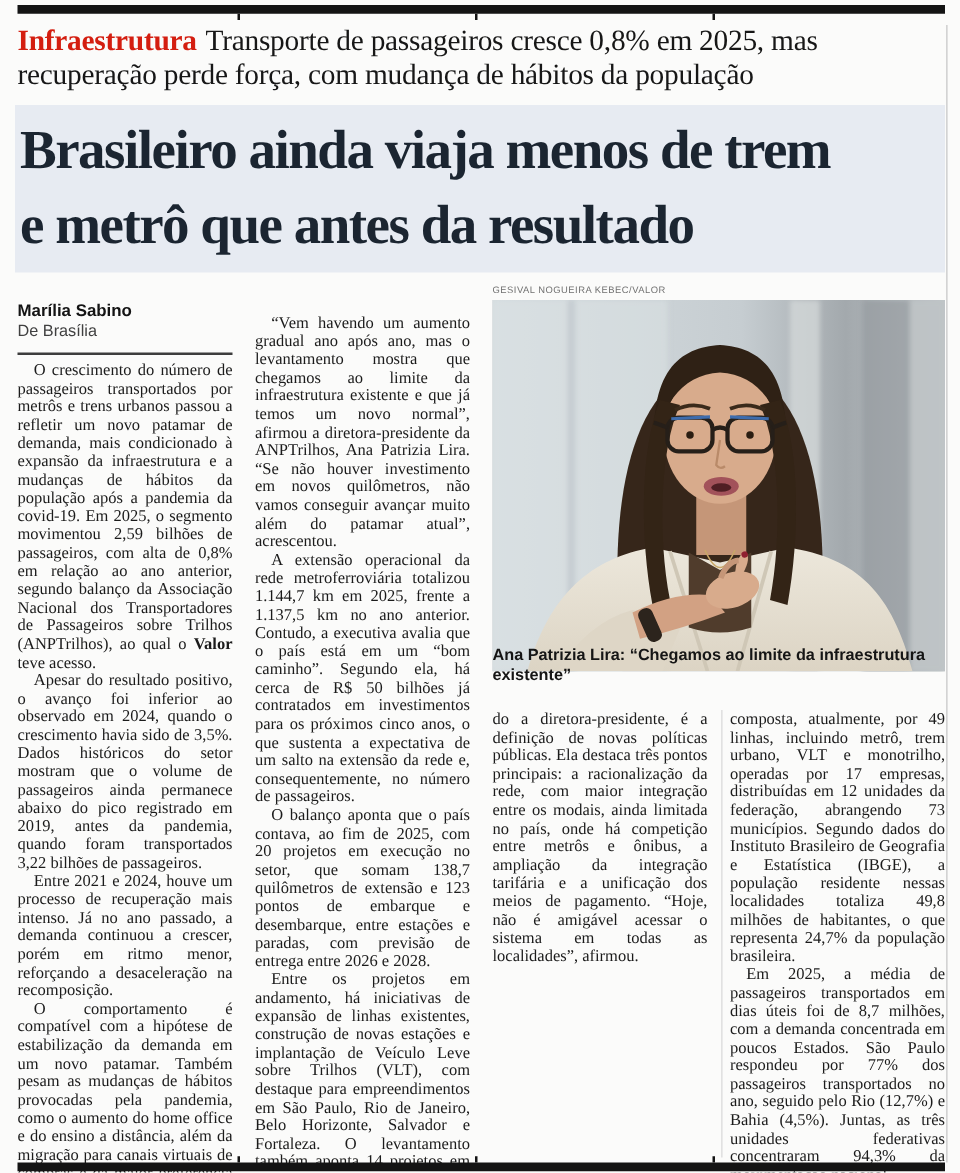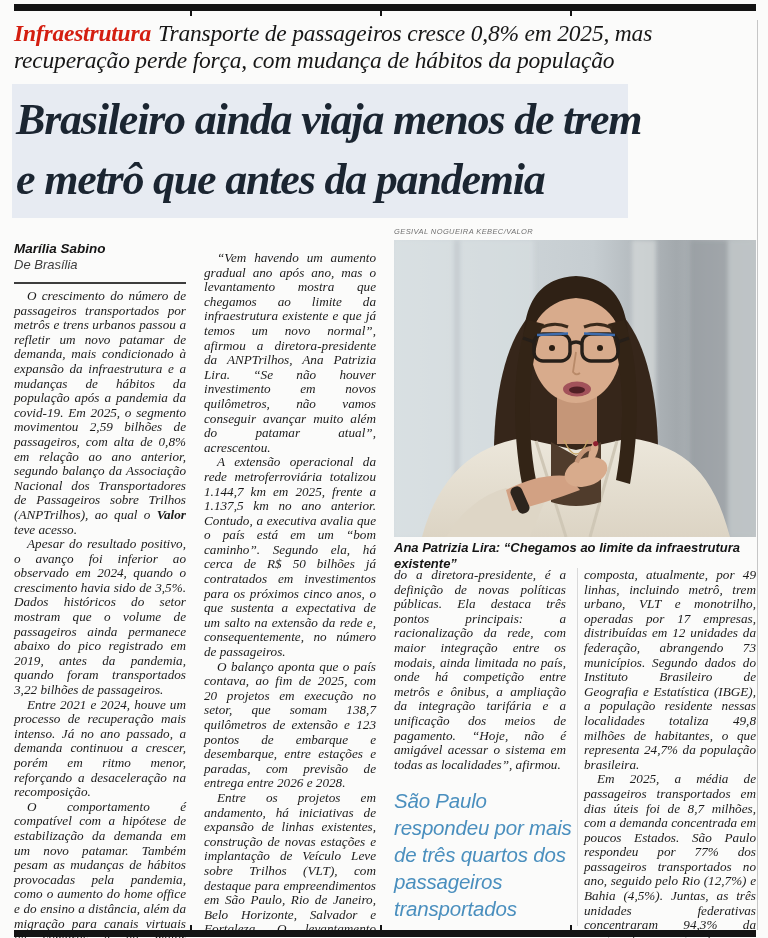--- a/index.html
+++ b/index.html
@@ -1,73 +1,73 @@
 <!DOCTYPE html>
 <html lang="pt-BR"><head>
 <meta charset="utf-8">
 <style>
   html,body{margin:0;padding:0;}
   body{width:768px;height:938px;background:#fbfbfa;font-family:"Liberation Serif",serif;position:relative;overflow:hidden;}
-  .page{position:absolute;inset:0;width:768px;height:938px;background:#fbfbfa;font-style:italic;}
+  .page{position:absolute;inset:0;width:768px;height:938px;background:#fbfbfa;}
 
   .topbar{position:absolute;left:14px;top:4px;width:742px;height:7px;background:#141414;}
   .bottombar{position:absolute;left:14px;top:930px;width:742px;height:7px;background:#141414;}
   .tick{position:absolute;width:2px;height:5px;background:#141414;}
   .topbar .tick{top:7px;}
   .bottombar .tick{top:-5px;}
   .tick.t1{left:176px;} .tick.t2{left:366px;} .tick.t3{left:556px;}
 
   .right-rule{position:absolute;left:757px;top:20px;width:1px;height:910px;background:#c6c6c6;}
   .col34-rule{position:absolute;left:577px;top:568px;width:1px;height:358px;background:#d9d9d9;}
 
   .kicker{position:absolute;left:14px;top:20px;width:744px;font-size:23.5px;line-height:27px;color:#171717;letter-spacing:-0.2px;}
   .kicker-label{font-weight:bold;color:#d41e10;font-family:"Liberation Serif",serif;margin-right:7px;}
 
-  .headline-band{position:absolute;left:12px;top:84px;width:616px;height:134px;background:#e7ebf2;}
+  .headline-band{position:absolute;left:12px;top:84px;width:744px;height:134px;background:#e7ebf2;}
   .hl{font-family:"Liberation Serif",serif;font-weight:bold;font-size:44px;line-height:60px;letter-spacing:-1.2px;color:#1b2531;padding-left:4px;white-space:nowrap;}
   .hl.first{padding-top:6px;}
 
   .byline{position:absolute;left:14px;top:240px;width:172px;font-family:"Liberation Sans",sans-serif;border-bottom:2px solid #3d3d3d;padding-bottom:9px;}
   .byline .author{font-size:13.5px;font-weight:bold;color:#141414;line-height:17px;}
   .byline .loc{font-size:13px;color:#404040;line-height:16px;}
 
   .col{position:absolute;width:172px;font-size:13.2px;line-height:14.6px;color:#1b1b1b;text-align:justify;hyphens:auto;-webkit-hyphens:auto;}
   .col p{margin:0;text-indent:13px;}
   .col.continuation p:first-child{text-indent:0;}
   .run-bold{font-weight:bold;}
   .col1{left:14px;top:289px;}
   .col2{left:204px;top:251px;}
   .col3{left:394px;top:568px;}
   .col4{left:584px;top:568px;}
 
   .credit{position:absolute;left:394px;top:227px;width:362px;text-align:left;font-family:"Liberation Sans",sans-serif;font-size:7.5px;letter-spacing:0.4px;color:#717171;}
   .photo{position:absolute;left:394px;top:240px;width:362px;height:297px;overflow:hidden;background:#c3cacd;}
   .photo svg{display:block;width:100%;height:100%;}
-  .caption{position:absolute;left:394px;top:540px;width:362px;font-family:"Liberation Sans",sans-serif;font-weight:bold;font-size:13px;line-height:16px;color:#151515;}
+  .caption{position:absolute;left:394px;top:516px;width:362px;font-family:"Liberation Sans",sans-serif;font-weight:bold;font-size:13px;line-height:16px;color:#151515;}
 
   .pullquote{position:absolute;left:394px;top:787px;width:190px;font-family:"Liberation Sans",sans-serif;font-size:20.5px;line-height:27px;color:#4a8fbe;letter-spacing:-0.2px;}
 </style>
 </head>
 <body>
 
 <div class="page">
 
   <div class="topbar">
     <span class="tick t1"></span>
     <span class="tick t2"></span>
     <span class="tick t3"></span>
   </div>
 
   <div class="kicker">
     <span class="kicker-label">Infraestrutura</span><span class="kicker-text">Transporte de passageiros cresce 0,8% em 2025, mas recuperação perde força, com mudança de hábitos da população</span>
   </div>
 
   <div class="headline-band">
     <div class="hl first">Brasileiro ainda viaja menos de trem</div>
-    <div class="hl">e metrô que antes da pandemia</div>
+    <div class="hl">e metrô que antes da resultado</div>
   </div>
 
   <div class="byline">
     <div class="author">Marília Sabino</div>
     <div class="loc">De Brasília</div>
   </div>
 
   <div class="col col1">
       <p><span>O crescimento do número de passageiros transportados por metrôs e trens urbanos passou a refletir um novo patamar de demanda, mais condicionado à expansão da infraestrutura e a mudanças de hábitos da população após a pandemia da covid-19. Em 2025, o segmento movimentou 2,59 bilhões de passageiros, com alta de 0,8% em relação ao ano anterior, segundo balanço da Associação Nacional dos Transportadores de Passageiros sobre Trilhos (ANPTrilhos), ao qual o </span><span class="run-bold">Valor</span><span> teve acesso.</span></p>
       <p><span>Apesar do resultado positivo, o avanço foi inferior ao observado em 2024, quando o crescimento havia sido de 3,5%. Dados históricos do setor mostram que o volume de passageiros ainda permanece abaixo do pico registrado em 2019, antes da pandemia, quando foram transportados 3,22 bilhões de passageiros.</span></p>
@@ -152,21 +152,20 @@
   <div class="caption">Ana Patrizia Lira: “Chegamos ao limite da infraestrutura existente”</div>
 
   <div class="col col3 continuation">
       <p><span>do a diretora-presidente, é a definição de novas políticas públicas. Ela destaca três pontos principais: a racionalização da rede, com maior integração entre os modais, ainda limitada no país, onde há competição entre metrôs e ônibus, a ampliação da integração tarifária e a unificação dos meios de pagamento. “Hoje, não é amigável acessar o sistema em todas as localidades”, afirmou.</span></p>
     </div>
   <div class="col col4 continuation">
       <p><span>composta, atualmente, por 49 linhas, incluindo metrô, trem urbano, VLT e monotrilho, operadas por 17 empresas, distribuídas em 12 unidades da federação, abrangendo 73 municípios. Segundo dados do Instituto Brasileiro de Geografia e Estatística (IBGE), a população residente nessas localidades totaliza 49,8 milhões de habitantes, o que representa 24,7% da população brasileira.</span></p>
       <p><span>Em 2025, a média de passageiros transportados em dias úteis foi de 8,7 milhões, com a demanda concentrada em poucos Estados. São Paulo respondeu por 77% dos passageiros transportados no ano, seguido pelo Rio (12,7%) e Bahia (4,5%). Juntas, as três unidades federativas concentraram 94,3% da movimentação nacional.</span></p>
     </div>
 
-  <div class="pullquote">São Paulo respondeu por mais de três quartos dos passageiros transportados</div>
 
   <div class="col34-rule"></div>
   <div class="right-rule"></div>
 
   <div class="bottombar">
     <span class="tick t1"></span>
     <span class="tick t2"></span>
     <span class="tick t3"></span>
   </div>
 

